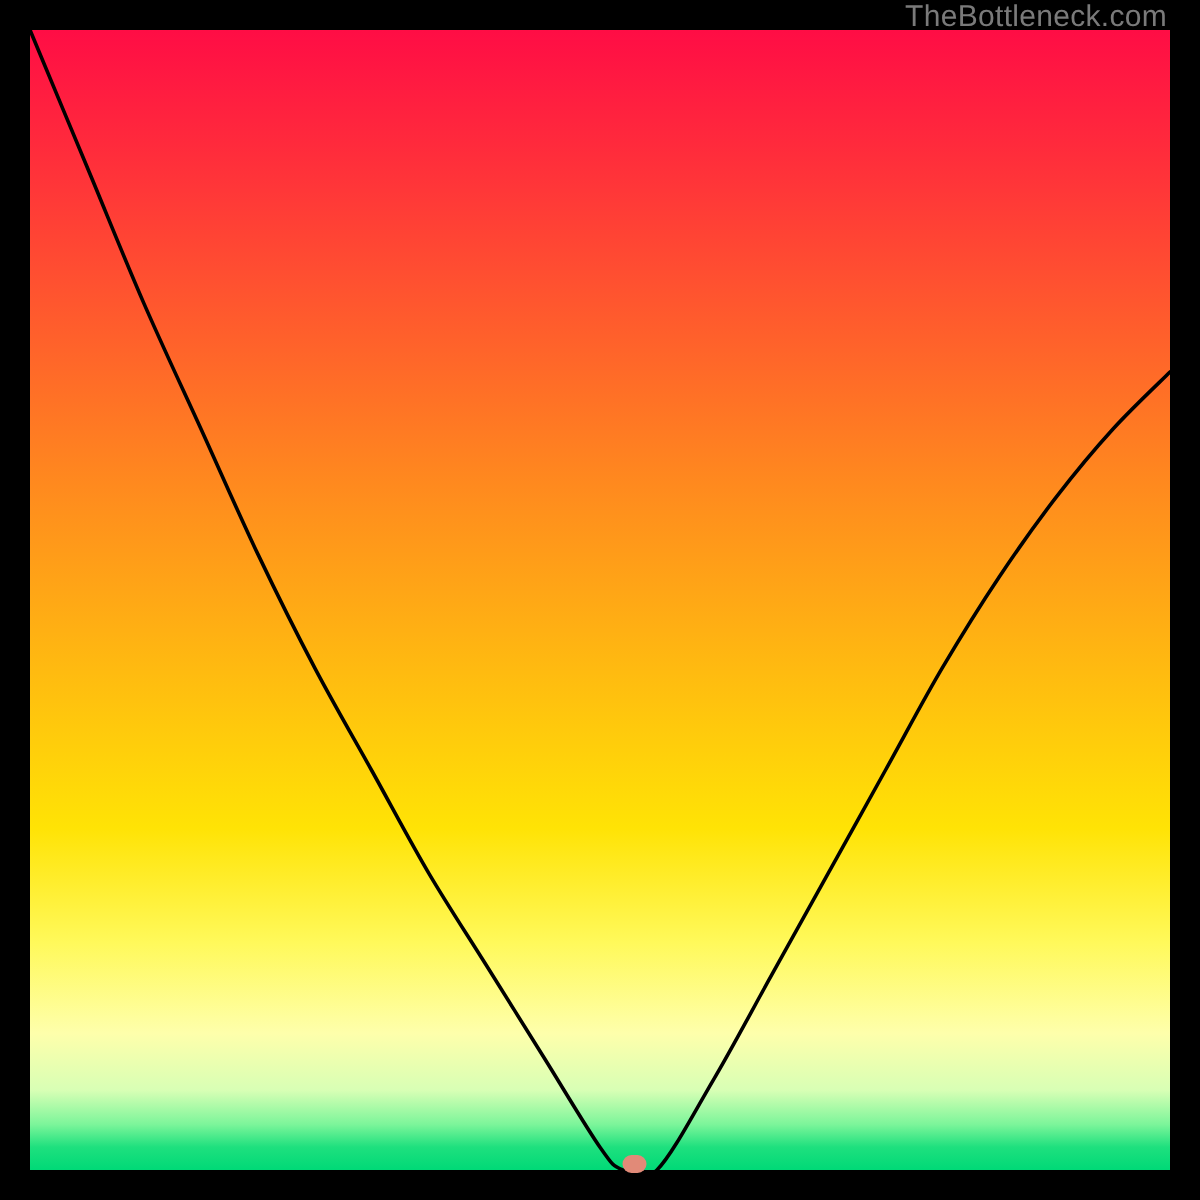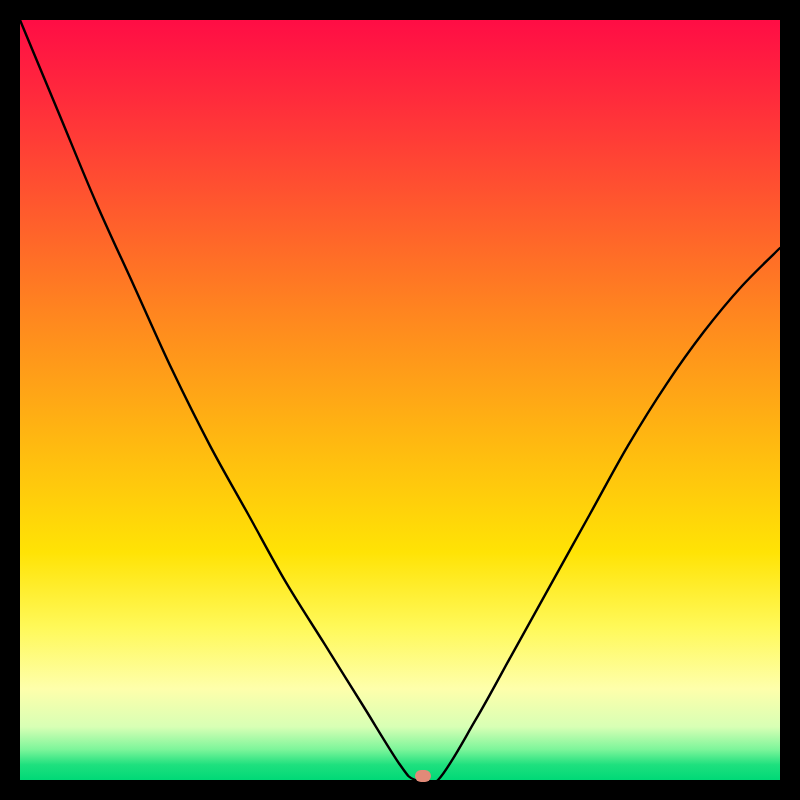--- a/index.html
+++ b/index.html
@@ -69,20 +69,21 @@
     width: 16px;
     height: 12px;
     background: #e18a78;
     border-radius: 6px;
   }
 </style>
 </head>
 <body>
 
 <div class="frame">
+  <div class="attribution">TheBottleneck.com</div>
 
   <div class="plot-area">
     <svg class="curve" viewBox="0 0 760 760" preserveAspectRatio="none">
       <path d="M 0.0 0.0 C 6.3 15.2, 25.3 60.8, 38.0 91.2 C 50.7 121.6, 63.3 153.3, 76.0 182.4 C 88.7 211.5, 101.3 238.1, 114.0 266.0 C 126.7 293.9, 139.3 323.0, 152.0 349.6 C 164.7 376.2, 177.3 401.5, 190.0 425.6 C 202.7 449.7, 215.3 471.2, 228.0 494.0 C 240.7 516.8, 253.3 540.9, 266.0 562.4 C 278.7 583.9, 291.3 602.9, 304.0 623.2 C 316.7 643.5, 329.3 663.7, 342.0 684.0 C 354.7 704.3, 371.1 732.1, 380.0 744.8 C 388.9 757.5, 388.9 757.5, 395.2 760.0 C 401.5 762.5, 407.9 770.1, 418.0 760.0 C 428.1 749.9, 443.3 720.7, 456.0 699.2 C 468.7 677.7, 481.3 653.6, 494.0 630.8 C 506.7 608.0, 519.3 585.2, 532.0 562.4 C 544.7 539.6, 557.3 516.8, 570.0 494.0 C 582.7 471.2, 595.3 447.1, 608.0 425.6 C 620.7 404.1, 633.3 383.8, 646.0 364.8 C 658.7 345.8, 671.3 328.1, 684.0 311.6 C 696.7 295.1, 709.3 279.9, 722.0 266.0 C 734.7 252.1, 753.7 234.3, 760.0 228.0"></path>
     </svg>
     <div class="marker" style="left: 394.8px; top: 750.2px;"></div>
   </div>
 </div>
 
 </body></html>

